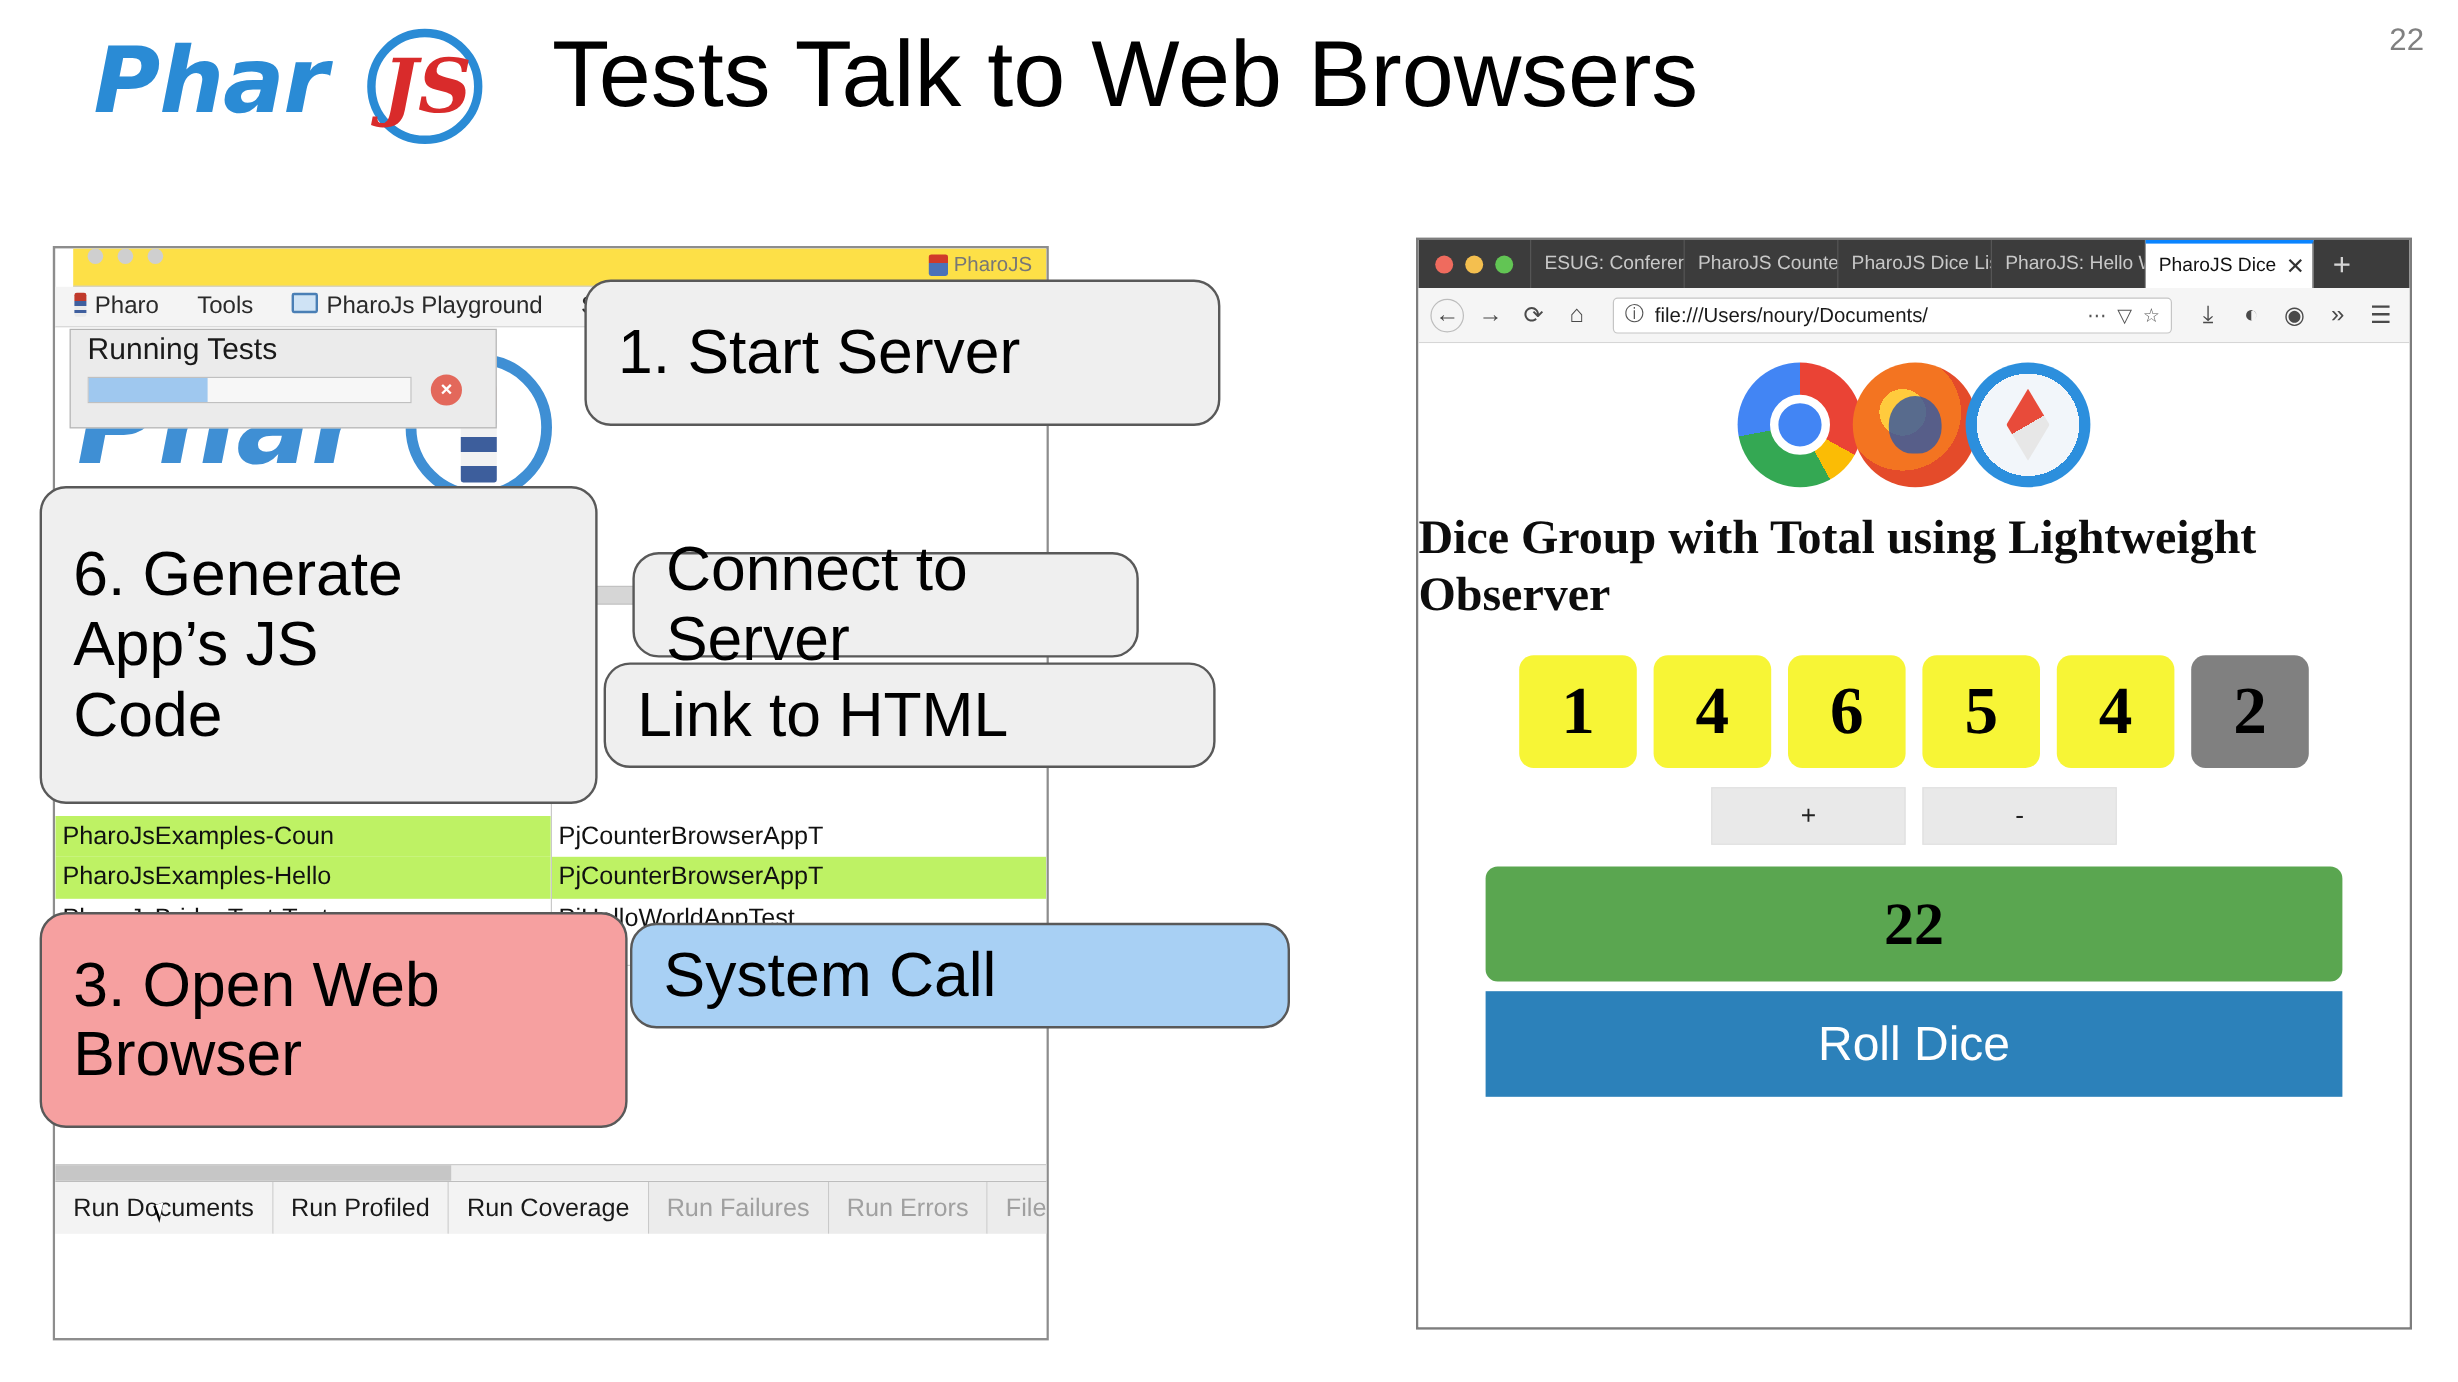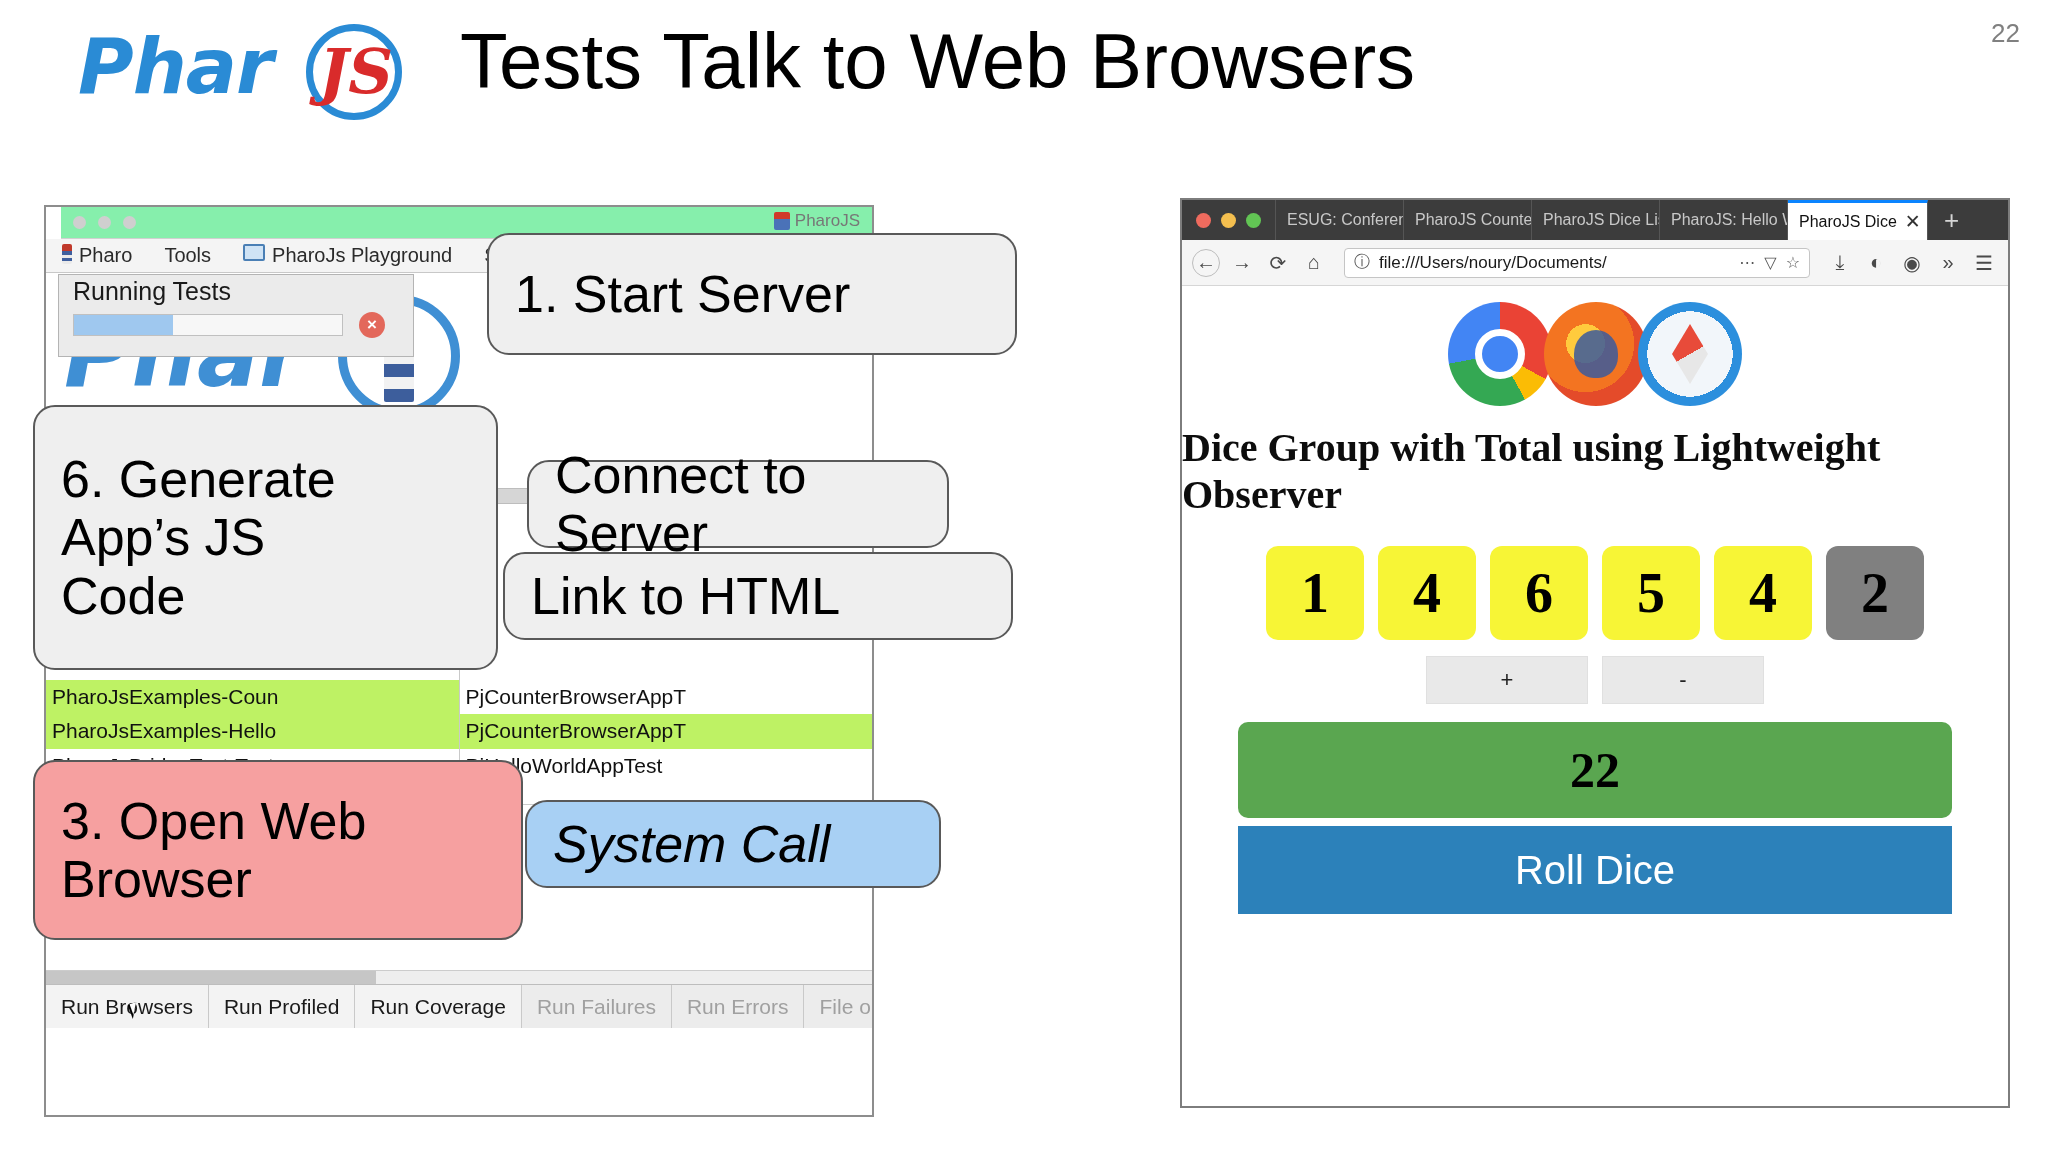--- a/index.html
+++ b/index.html
@@ -44,22 +44,22 @@
 
   
   .pharo-shot {
     position: absolute; left: 44px; top: 205px;
     width: 830px; height: 912px;
     background: #ffffff;
     border: 2px solid #8d8d8d;
     overflow: hidden;
   }
   .pharo-titlebar {
-    position: relative; height: 32px; background: #86efac;
-    border-bottom: 1px solid #d0d0d0; display: flex; align-items: center; margin-left: 15px;
+    position: relative; height: 32px; background: #fde047;
+    border-bottom: 1px solid #d0d0d0; display: flex; align-items: flex-start; margin-left: 15px;
   }
   .dot { width: 13px; height: 13px; border-radius: 50%; background: #cfcfcf; margin-left: 12px; }
   .pharo-tab {
     position: absolute; right: 4px; top: 2px; display: flex; align-items: center;
     gap: 5px; font-size: 17px; color: #777; padding: 2px 8px;
   }
   .pharo-tabicon { width: 16px; height: 18px; background:
      linear-gradient(#d03a2a 0 40%, #4a72b8 40% 100%); border-radius: 2px; }
 
   .pharo-menubar {
@@ -146,21 +146,21 @@
   }
   .callout.pink { background: #f6a0a0; }
   .callout.blue { background: #a8d0f4; }
   .callout .ctext { font-size: 52px; line-height: 1.12; white-space: pre-line; }
 
   #callout-start   { left: 487px; top: 233px;  width: 530px; height: 122px; }
   #callout-generate{ left: 33px;  top: 405px;  width: 465px; height: 265px; }
   #callout-connect { left: 503px; top: 460px;  width: 422px; height: 88px; margin-left: 24px; }
   #callout-link    { left: 503px; top: 552px;  width: 510px; height: 88px; }
   #callout-open    { left: 33px;  top: 760px;  width: 490px; height: 180px; }
-  #callout-syscall { left: 525px; top: 800px;  width: 416px; height: 88px; font-style: italic; }
+  #callout-syscall { left: 525px; top: 769px;  width: 550px; height: 88px; }
 
   
   .ff-shot {
     position: absolute; left: 1180px; top: 198px;
     width: 830px; height: 910px; background: #fff;
     border: 2px solid #7d7d7d; overflow: hidden;
   }
   .ff-tabbar { height: 40px; background: #3c3c3c; display: flex; align-items: stretch; }
   .ff-dots { display: flex; align-items: center; gap: 10px; padding: 0 14px;
              border-right: 1px solid #555; }
@@ -306,21 +306,21 @@
         </div>
       </div>
 
       <div class="pharo-scrollarea">
         <div class="pharo-scroll-h">
           <div class="pharo-scroll-thumb"></div>
         </div>
       </div>
 
       <div class="pharo-buttonbar">
-        <div class="pbtn">Run Browsers</div>
+        <div class="pbtn">Run Documents</div>
         <div class="pbtn">Run Profiled</div>
         <div class="pbtn">Run Coverage</div>
         <div class="pbtn disabled">Run Failures</div>
         <div class="pbtn disabled">Run Errors</div>
         <div class="pbtn disabled">File out results</div>
       </div>
 
       <div class="pharo-footer"></div>
     </div>
   </div>

